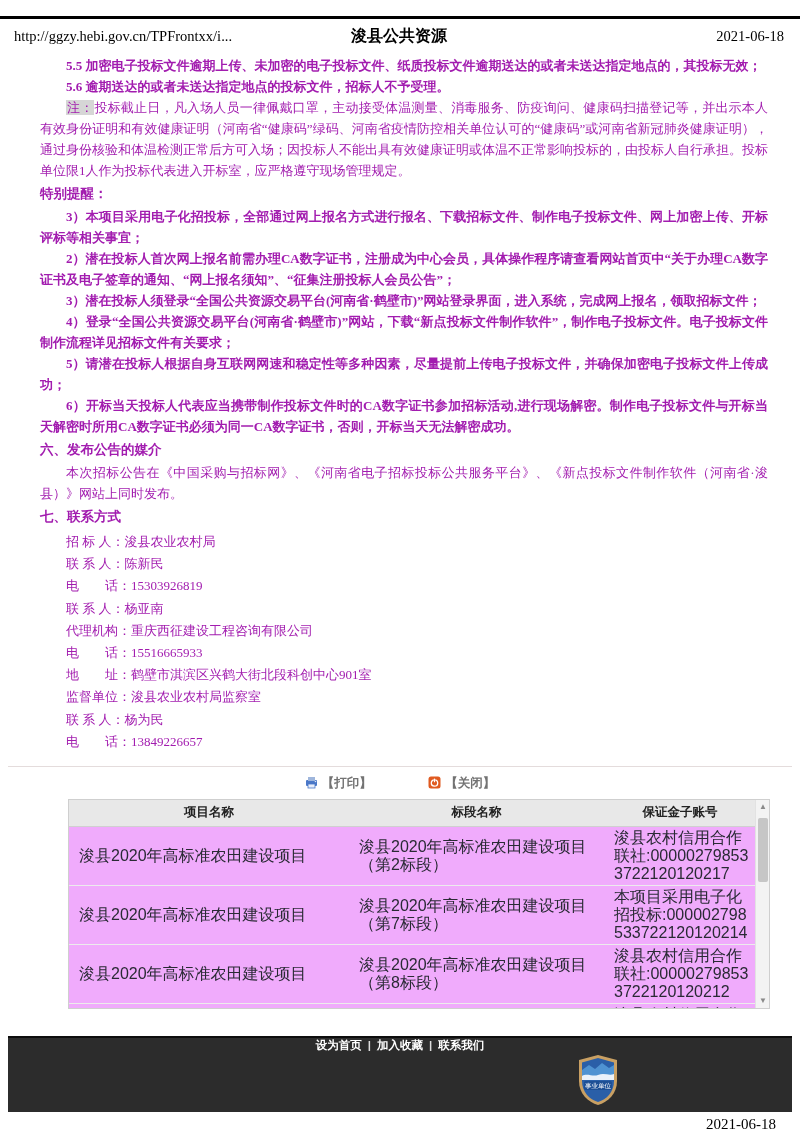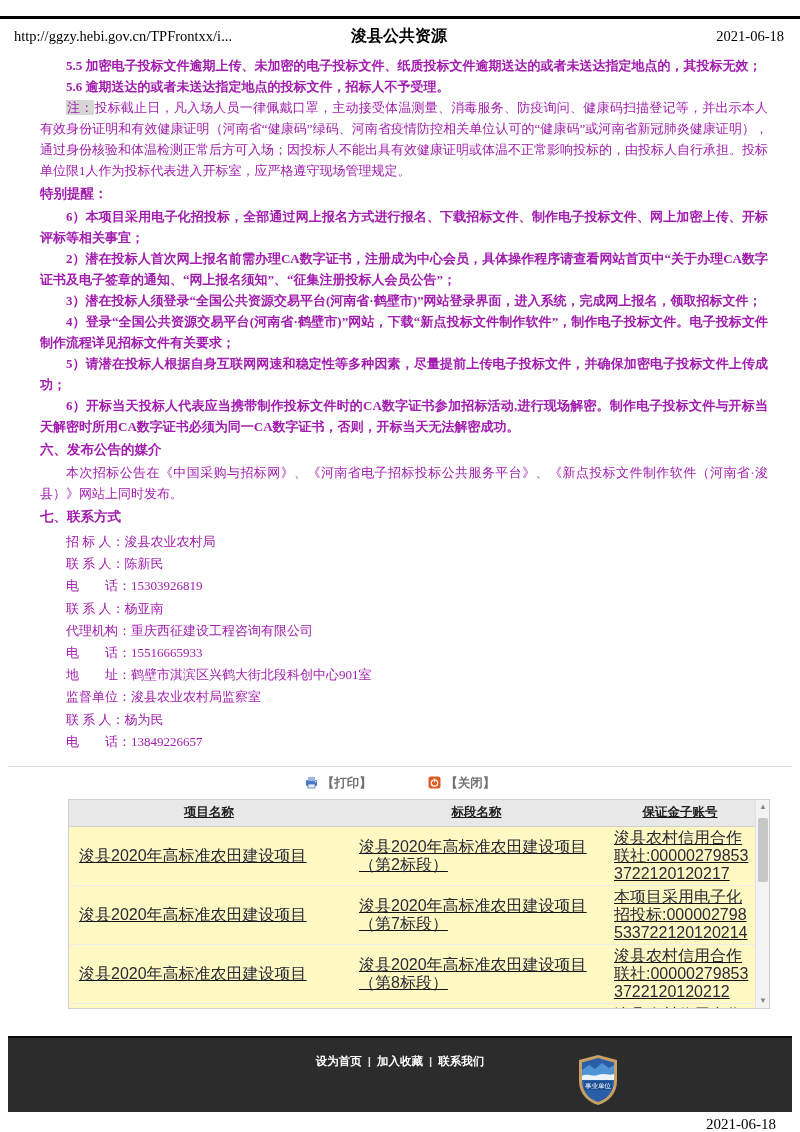--- a/index.html
+++ b/index.html
@@ -33,23 +33,22 @@
   .rule { border-top:1px solid #e4dcdc; margin:13px 8px 0; }
   .actions { text-align:center; padding:6px 0 4px; font-family:"Liberation Sans", sans-serif; }
   .action-link {
     display:inline-block; margin:0 26px; font-size:12.5px; font-weight:bold;
     color:#737373; text-decoration:none; cursor:pointer;
   }
   .action-link svg { vertical-align:-2px; margin-right:4px; }
   
   .table-wrap {
     position:relative; margin:3px 0 0 68px; width:702px; height:210px;
-    overflow:hidden; border:1px solid #cfcfcf; background:#fef9c3;
+    overflow:hidden; border:1px solid #cfcfcf; background:#f0abfc;
     font-family:"Liberation Sans", sans-serif;
-    text-decoration:underline;
   }
   table.bid { border-collapse:collapse; width:687px; table-layout:fixed; }
   table.bid th {
     background:#e8e8e8; border-bottom:1px solid #d0d0d0;
     font-size:12.5px; font-weight:bold; color:#222; height:26px; text-align:center;
   }
   table.bid td {
     font-size:16px; color:#2a2a35; height:40px; vertical-align:middle;
     padding:2px 6px 2px 10px; border-bottom:1px solid #ececec; line-height:18px;
   }
@@ -65,21 +64,21 @@
     font-size:8px; line-height:14px; color:#8a8a8a; cursor:pointer; }
   .vs-up { top:0; } .vs-down { bottom:0; }
   .vs-thumb { position:absolute; left:2px; top:18px; width:10px; height:64px;
     background:#c6c6c6; border-radius:2px; cursor:pointer; }
   
   .footer-bar {
     position:absolute; left:8px; right:8px; top:1020px; height:76px;
     background:#2c2c2c; border-top:2px solid #0d0d0d;
   }
   .footer-links {
-    padding-top:16px; text-align:center; color:#fff;
+    text-align:center; color:#fff;
     font-family:"Liberation Sans", sans-serif; font-size:11.5px; font-weight:bold;
   }
   .footer-links a { color:#fff; text-decoration:none; cursor:pointer; }
   .footer-sep { margin:0 6px; color:#ddd; }
   .badge { position:absolute; left:569px; top:16px; }
   .bottom-date {
     position:absolute; right:24px; top:1100px;
     font-size:15px; color:#000;
   }
 </style>
@@ -93,21 +92,21 @@
     <div class="ph-center">浚县公共资源</div>
     <div class="ph-right">2021-06-18</div>
   </div>
 
   <div class="doc">
     <p class="indent bold">5.5 加密电子投标文件逾期上传、未加密的电子投标文件、纸质投标文件逾期送达的或者未送达指定地点的，其投标无效；</p>
     <p class="indent bold">5.6 逾期送达的或者未送达指定地点的投标文件，招标人不予受理。</p>
     <p class="indent"><span class="note-label">注：</span><span>投标截止日，凡入场人员一律佩戴口罩，主动接受体温测量、消毒服务、防疫询问、健康码扫描登记等，并出示本人有效身份证明和有效健康证明（河南省“健康码”绿码、河南省疫情防控相关单位认可的“健康码”或河南省新冠肺炎健康证明），通过身份核验和体温检测正常后方可入场；因投标人不能出具有效健康证明或体温不正常影响投标的，由投标人自行承担。投标单位限1人作为投标代表进入开标室，应严格遵守现场管理规定。</span></p>
 
     <div class="heading">特别提醒：</div>
-    <p class="indent bold">6）本项目采用电子化招投标，全部通过网上报名方式进行报名、下载招标文件、制作电子投标文件、网上加密上传、开标评标等相关事宜；</p>
+    <p class="indent bold">3）本项目采用电子化招投标，全部通过网上报名方式进行报名、下载招标文件、制作电子投标文件、网上加密上传、开标评标等相关事宜；</p>
     <p class="indent bold">2）潜在投标人首次网上报名前需办理CA数字证书，注册成为中心会员，具体操作程序请查看网站首页中“关于办理CA数字证书及电子签章的通知、“网上报名须知”、“征集注册投标人会员公告”；</p>
     <p class="indent bold">3）潜在投标人须登录“全国公共资源交易平台(河南省·鹤壁市)”网站登录界面，进入系统，完成网上报名，领取招标文件；</p>
     <p class="indent bold">4）登录“全国公共资源交易平台(河南省·鹤壁市)”网站，下载“新点投标文件制作软件”，制作电子投标文件。电子投标文件制作流程详见招标文件有关要求；</p>
     <p class="indent bold">5）请潜在投标人根据自身互联网网速和稳定性等多种因素，尽量提前上传电子投标文件，并确保加密电子投标文件上传成功；</p>
     <p class="indent bold">6）开标当天投标人代表应当携带制作投标文件时的CA数字证书参加招标活动,进行现场解密。制作电子投标文件与开标当天解密时所用CA数字证书必须为同一CA数字证书，否则，开标当天无法解密成功。</p>
 
     <div class="heading">六、发布公告的媒介</div>
     <p class="indent">本次招标公告在《中国采购与招标网》、《河南省电子招标投标公共服务平台》、《新点投标文件制作软件（河南省·浚县）》网站上同时发布。</p>
 
     <div class="heading">七、联系方式</div>

